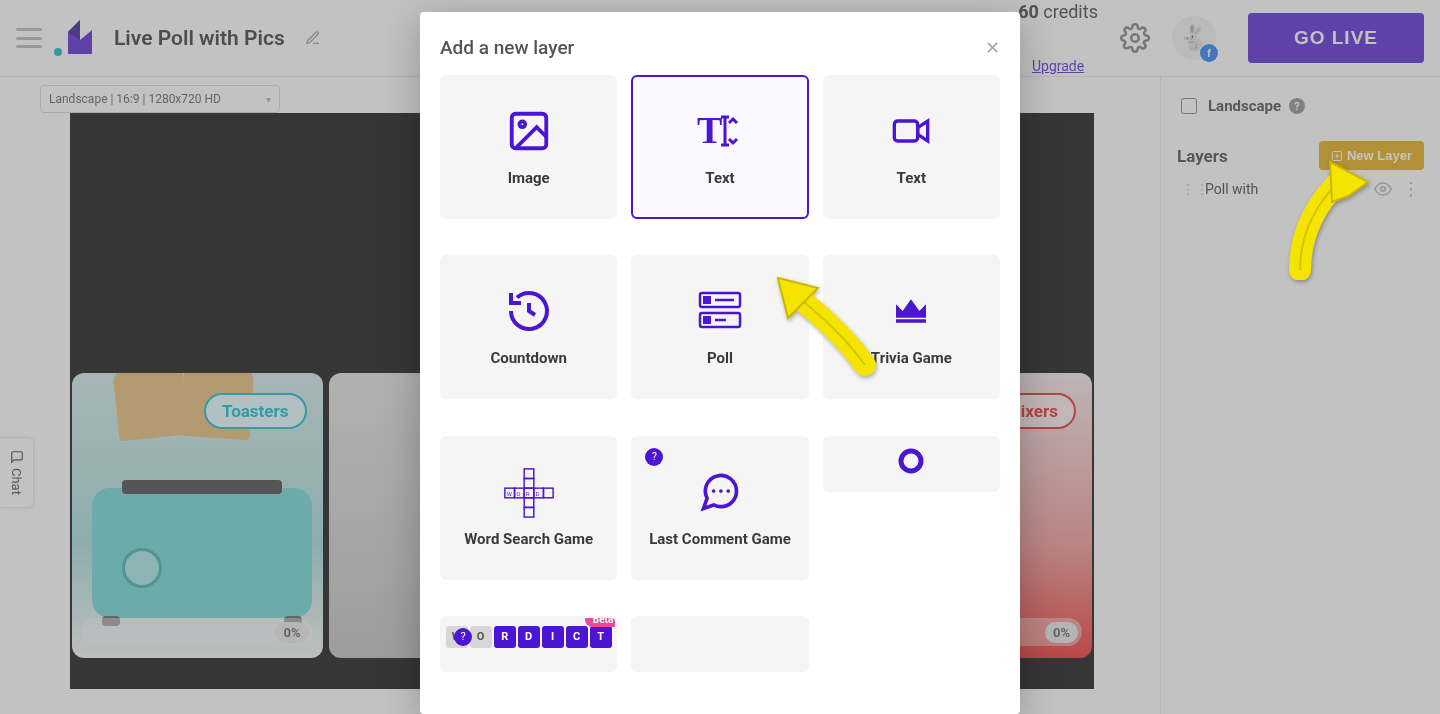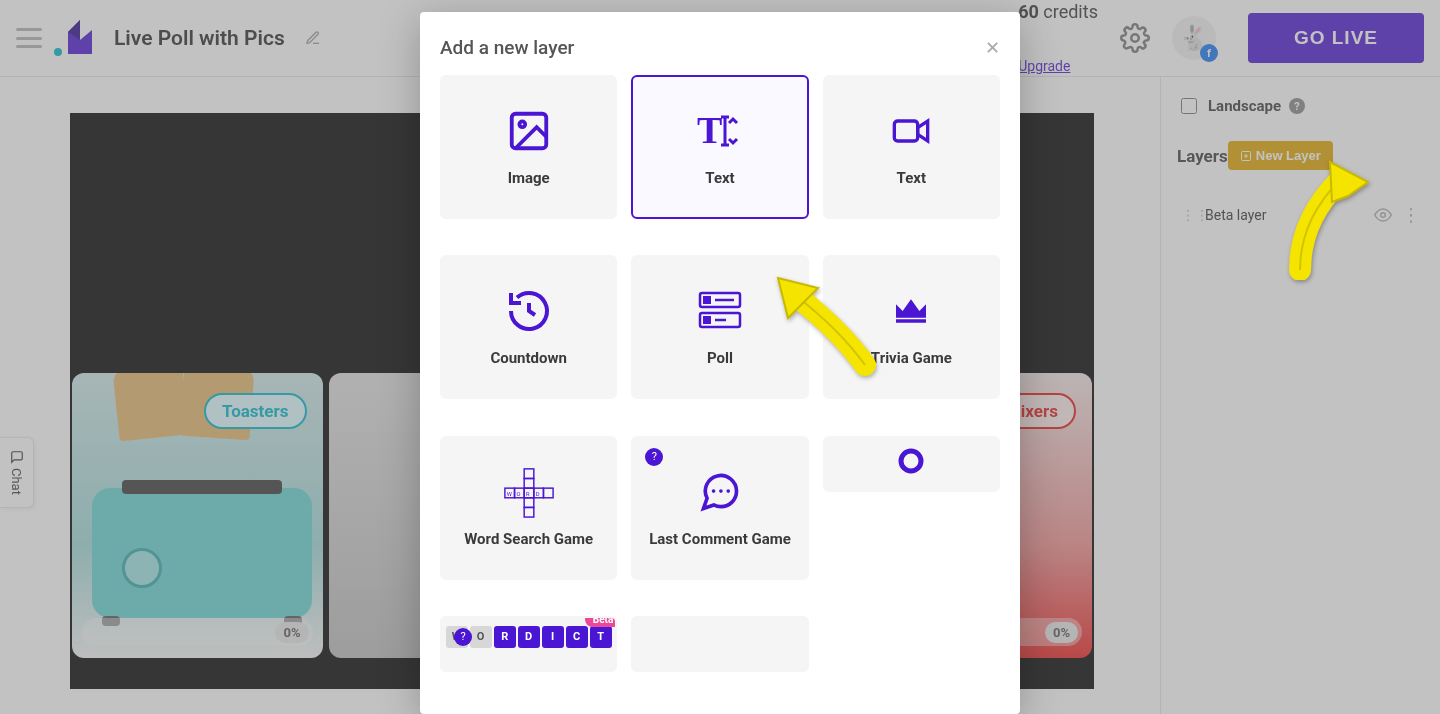--- a/index.html
+++ b/index.html
@@ -21,21 +21,21 @@
   
   .header{height:77px;border-bottom:1px solid var(--border);display:flex;align-items:center;padding:0 16px;gap:16px;}
   .hamburger-icon{width:26px;height:20px;cursor:pointer;display:flex;flex-direction:column;justify-content:space-between;}
   .hamburger-icon span{display:block;height:3px;background:#b3b3b3;border-radius:2px;}
   .logo{width:40px;height:40px;position:relative;}
   .logo .dot{position:absolute;width:8px;height:8px;border-radius:50%;background:var(--teal);left:-4px;bottom:2px;}
   .logo .shape{position:absolute;left:8px;top:0;width:28px;height:40px;}
   .page-title{font-size:21px;font-weight:600;color:#2a2a2a;}
   .edit-icon{color:#9a9a9a;cursor:pointer;margin-left:4px;}
   .header-spacer{flex:1;}
-  .credits{display:flex;flex-direction:column;align-items:flex-start;line-height:1.2;gap:35px;}
+  .credits{display:flex;flex-direction:column;align-items:center;line-height:1.2;gap:35px;}
   .credits-row{font-size:18px;color:#333;}
   .credits-row b{font-weight:700;}
   .credits a{color:var(--purple);font-size:14px;text-decoration:underline;cursor:pointer;}
   .gear{width:30px;height:30px;color:#777;cursor:pointer;margin:0 6px;}
   .avatar{width:44px;height:44px;border-radius:50%;background:#f0f0f0;position:relative;display:flex;align-items:center;justify-content:center;cursor:pointer;}
   .avatar .bunny{font-size:24px;}
   .avatar .fb-badge{position:absolute;right:-2px;bottom:-2px;width:18px;height:18px;border-radius:50%;background:#1877f2;color:#fff;font-size:11px;font-weight:700;display:flex;align-items:center;justify-content:center;}
   .golive{margin-left:16px;height:50px;padding:0 46px;border:none;border-radius:4px;background:var(--purple);color:#fff;font-size:19px;font-weight:800;letter-spacing:1px;cursor:pointer;}
 
   
@@ -66,21 +66,21 @@
   .toaster-img .bread.b1{left:34px;}
   .toaster-img .dial{position:absolute;bottom:30px;left:30px;width:40px;height:40px;border-radius:50%;background:#9fe6e6;border:3px solid #3aa;}
   .toaster-img .foot{position:absolute;bottom:-8px;width:18px;height:10px;background:#555;border-radius:4px;}
   .toaster-img .foot.f1{left:20px;} .toaster-img .foot.f2{right:20px;}
 
   
   .sidebar{width:280px;border-left:1px solid var(--border);padding:18px 16px;background:#fff;}
   .autosync{display:flex;align-items:center;gap:8px;font-size:15px;font-weight:700;margin-bottom:24px;}
   .autosync input{width:16px;height:16px;cursor:pointer;}
   .autosync .q{width:16px;height:16px;border-radius:50%;background:#888;color:#fff;font-size:11px;display:inline-flex;align-items:center;justify-content:center;cursor:pointer;}
-  .layers-header{display:flex;align-items:center;margin-bottom:26px;}
+  .layers-header{display:flex;align-items:center;justify-content:space-between;margin-bottom:0;}
   .layers-header h3{margin:0;font-size:17px;font-weight:700;}
   .newlayer-btn{background:var(--orange);color:#fff;border:none;border-radius:4px;padding:7px 12px;font-size:13px;font-weight:600;cursor:pointer;display:flex;align-items:center;gap:4px;}
   .layer-row{display:flex;align-items:center;gap:10px;padding:10px 4px;border-radius:4px;}
   .drag-handle{width:14px;color:#bbb;cursor:grab;font-size:14px;line-height:1;}
   .layer-row .name{flex:1;font-size:14px;color:#333;}
   .eye{color:#aaa;cursor:pointer;}
   .dots{color:#aaa;cursor:pointer;font-size:18px;line-height:1;}
 
   
   .chat-tab{position:absolute;left:0;top:360px;width:34px;padding:12px 0;background:#fff;border:1px solid var(--border);border-left:none;border-radius:0 6px 6px 0;writing-mode:vertical-rl;text-align:center;font-size:13px;cursor:pointer;display:flex;align-items:center;justify-content:center;gap:4px;box-shadow:1px 1px 4px rgba(0,0,0,.08);}
@@ -152,20 +152,24 @@
   <div class="avatar">
     <span class="bunny">🐇</span>
     <span class="fb-badge">f</span>
   </div>
   <button class="golive">GO LIVE</button>
 </div>
 
 <div class="main">
   <div class="canvas-area">
 
+    <div class="reso-select">
+      <span>Landscape | 16:9 | 1280x720 HD</span>
+      <span class="chev">▾</span>
+    </div>
 
     <div class="canvas">
       <div class="poll-cards">
         <div class="poll-card toaster">
           <div class="toaster-img">
             <div class="bread b1"></div>
               <div class="bread b2"></div>
             <div class="body">
                 <div class="slot"></div>
                 <div class="dial"></div>
@@ -209,21 +213,21 @@
       <button class="newlayer-btn">
         <svg width="12" height="12" viewBox="0 0 24 24" fill="currentColor">
             <rect x="3" y="3" width="18" height="18" rx="2" fill="none" stroke="#fff" stroke-width="2"></rect>
             <path d="M12 8v8M8 12h8" stroke="#fff" stroke-width="2"></path>
           </svg>
         <span>New Layer</span>
       </button>
     </div>
     <div class="layer-row">
       <span class="drag-handle">⋮⋮</span>
-      <span class="name">Beta layer</span>
+      <span class="name">Poll with</span>
       <span class="eye">
         <svg width="18" height="18" viewBox="0 0 24 24" fill="none" stroke="currentColor" stroke-width="2">
             <path d="M1 12s4-8 11-8 11 8 11 8-4 8-11 8S1 12 1 12z"></path>
             <circle cx="12" cy="12" r="3"></circle>
           </svg>
       </span>
       <span class="dots">⋮</span>
     </div>
   </div>
 </div>

